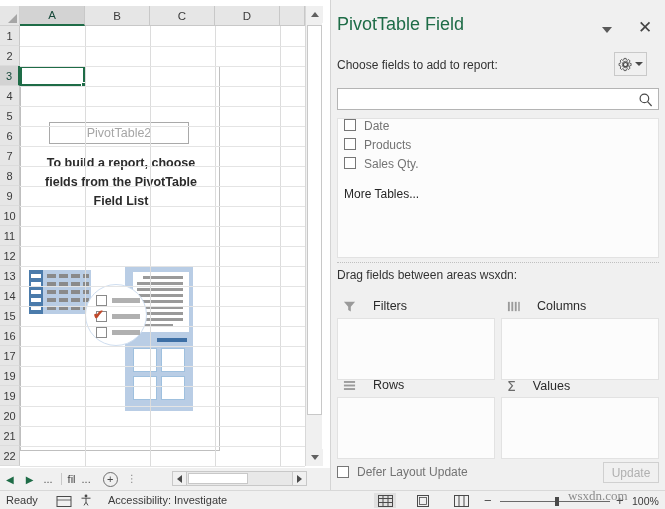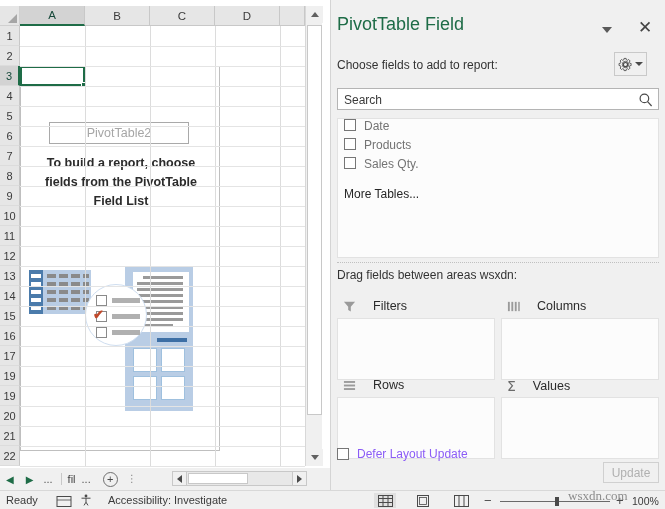--- a/index.html
+++ b/index.html
@@ -332,23 +332,23 @@
   #area-filters { left: 6px; top: 318px; }
   #area-columns { left: 170px; top: 318px; }
   #area-rows    { left: 6px; top: 397px; }
   #area-values  { left: 170px; top: 397px; }
   #head-filters { left: 12px; top: 299px; }
   #head-columns { left: 176px; top: 299px; }
   #head-rows    { left: 12px; top: 378px; }
   #head-values  { left: 176px; top: 378px; }
 
   #defer-row {
-    position: absolute; left: 6px; top: 447px;
+    position: absolute; left: 6px; top: 465px;
     display: flex; align-items: center; gap: 8px;
-    font-size: 12px; color: #8b5cf6; justify-content: flex-end;
+    font-size: 12px; color: #737373; justify-content: flex-end;
   }
   #defer-chk {
     width: 12px; height: 12px; border: 1px solid #767676; background:#ffffff;
   }
   #update-btn {
     position: absolute; left: 272px; top: 462px;
     width: 56px; height: 21px;
     background: #f0f0f0;
     border: 1px solid #d0d0d0;
     font-size: 12px; color: #b0b0b0;
@@ -572,21 +572,20 @@
 
     <div id="gear-btn">
       <svg width="15" height="15" viewBox="0 0 16 16">
         <path d="M8 5.2a2.8 2.8 0 1 0 0 5.6 2.8 2.8 0 0 0 0-5.6zm0 4.4a1.6 1.6 0 1 1 0-3.2 1.6 1.6 0 0 1 0 3.2z" fill="#4a4a4a"></path>
         <path d="M14 9.1v-2.2l-1.5-.25a4.9 4.9 0 0 0-.5-1.2l.9-1.25-1.55-1.55-1.25.9a4.9 4.9 0 0 0-1.2-.5L8.65 1.5h-2.2l-.25 1.55a4.9 4.9 0 0 0-1.2.5l-1.25-.9L2.2 4.2l.9 1.25a4.9 4.9 0 0 0-.5 1.2L1.1 6.9v2.2l1.5.25c.12.42.29.82.5 1.2l-.9 1.25 1.55 1.55 1.25-.9c.38.21.78.38 1.2.5l.25 1.55h2.2l.25-1.55c.42-.12.82-.29 1.2-.5l1.25.9 1.55-1.55-.9-1.25c.21-.38.38-.78.5-1.2L14 9.1zm-6 2.3a3.4 3.4 0 1 1 0-6.8 3.4 3.4 0 0 1 0 6.8z" fill="none" stroke="#4a4a4a" stroke-width="0.9"></path>
       </svg>
       <div class="caret"></div>
     </div>
 
     <div id="search-box">
-      <input type="text" placeholder="Search" style="">
       <span id="search-icon">
         <svg width="16" height="16" viewBox="0 0 16 16">
           <circle cx="6.4" cy="6.4" r="4.3" fill="none" stroke="#4a4a4a" stroke-width="1.2"></circle>
           <line x1="9.6" y1="9.6" x2="13.6" y2="14" stroke="#4a4a4a" stroke-width="1.2"></line>
         </svg>
       </span>
     </div>
 
     <div id="field-list">
       <div id="field-items">

